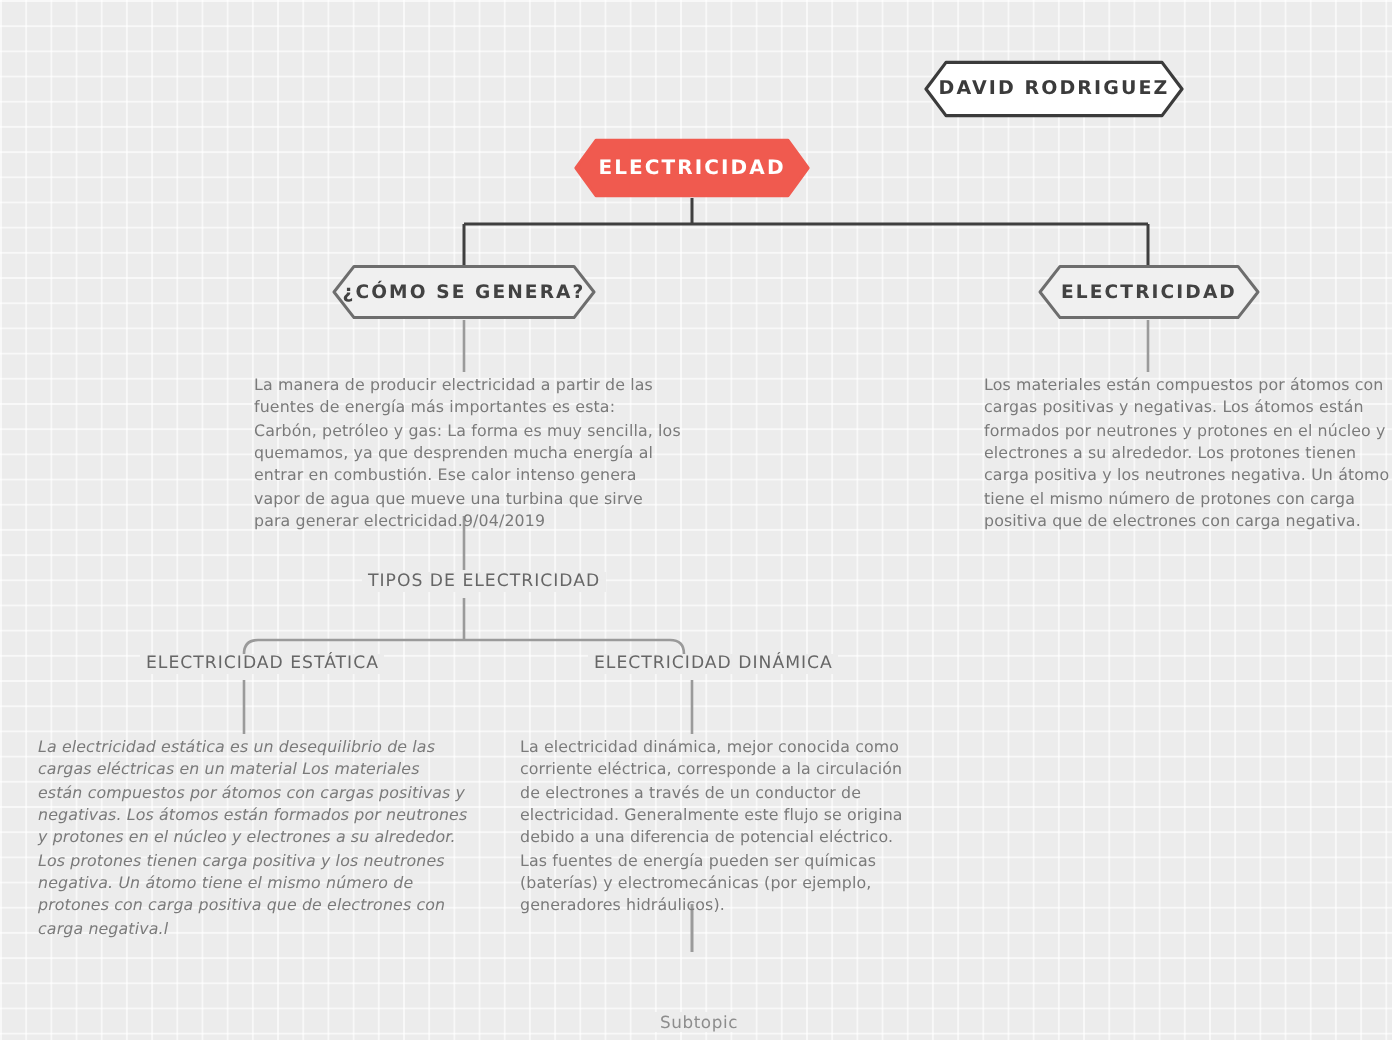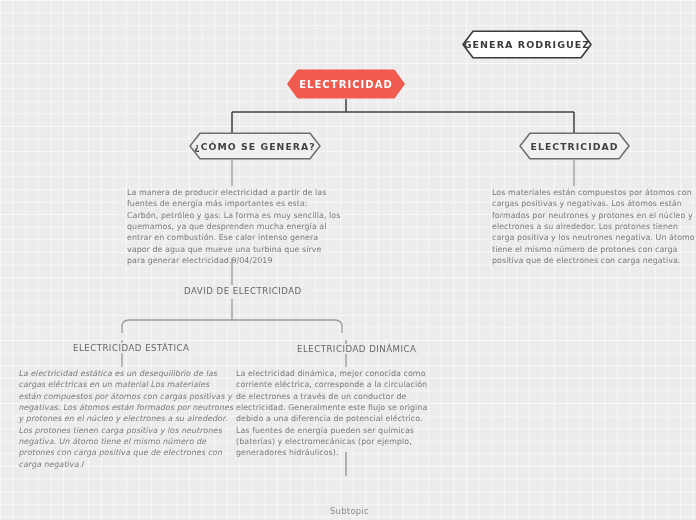--- a/index.html
+++ b/index.html
@@ -85,21 +85,20 @@
     color: #3b3b3b;
     font-size: 9.5px;
   }
 
   
   #node-como {
     left: 166px;
     top: 132px;
     width: 132px;
     height: 28px;
-    margin-left: 23px;
   }
   #node-elec2 {
     left: 519px;
     top: 132px;
     width: 111px;
     height: 28px;
   }
   #node-como .hex-label,
   #node-elec2 .hex-label {
     color: #424242;
@@ -118,25 +117,24 @@
   }
   #label-tipos {
     left: 181px;
     top: 286px;
     font-size: 8.6px;
   }
   #label-estatica {
     left: 70px;
     top: 327px;
     font-size: 8.6px;
-    margin-top: 16px;
   }
   #label-dinamica {
     left: 294px;
-    top: 344px;
+    top: 327px;
     font-size: 8.6px;
   }
   #label-subtopic {
     left: 327px;
     top: 506px;
     font-size: 8.4px;
     color: #8d8d8d;
     letter-spacing: 0.3px;
   }
 
@@ -159,21 +157,21 @@
     top: 187px;
     width: 209px;
   }
   #para-estatica {
     left: 19px;
     top: 368px;
     width: 215px;
     font-style: italic;
   }
   #para-dinamica {
-    left: 236px;
+    left: 260px;
     top: 368px;
     width: 197px;
   }
 </style>
 </head>
 <body>
 
 <div id="canvas">
 
   <svg id="edges" viewBox="0 0 696 520" xmlns="http://www.w3.org/2000/svg">
@@ -197,21 +195,21 @@
 
     <path d="M 346 340 L 346 367" stroke="#9a9a9a" stroke-width="1.3" fill="none"></path>
 
     <path d="M 346 452 L 346 476" stroke="#9a9a9a" stroke-width="1.5" fill="none"></path>
   </svg>
 
   <div class="hex" id="node-author">
     <svg class="hex-shape" viewBox="0 0 130 29" preserveAspectRatio="none" xmlns="http://www.w3.org/2000/svg">
       <polygon points="11,1.2 119,1.2 129,14.5 119,27.8 11,27.8 1,14.5" fill="#ffffff" stroke="#3b3b3b" stroke-width="1.6" stroke-linejoin="round"></polygon>
     </svg>
-    <span class="hex-label">GENERA RODRIGUEZ</span>
+    <span class="hex-label">DAVID RODRIGUEZ</span>
   </div>
 
   <div class="hex" id="node-root">
     <svg class="hex-shape" viewBox="0 0 118 30" preserveAspectRatio="none" xmlns="http://www.w3.org/2000/svg">
       <polygon points="11,1.2 107,1.2 117,15 107,28.8 11,28.8 1,15" fill="#f05a4f" stroke="#f05a4f" stroke-width="1.6" stroke-linejoin="round"></polygon>
     </svg>
     <span class="hex-label">ELECTRICIDAD</span>
   </div>
 
   <div class="hex" id="node-como">
@@ -225,21 +223,21 @@
     <svg class="hex-shape" viewBox="0 0 111 28" preserveAspectRatio="none" xmlns="http://www.w3.org/2000/svg">
       <polygon points="11,1.2 100,1.2 110,14 100,26.8 11,26.8 1,14" fill="#f0f0f0" stroke="#6d6d6d" stroke-width="1.5" stroke-linejoin="round"></polygon>
     </svg>
     <span class="hex-label">ELECTRICIDAD</span>
   </div>
 
   <div class="para" id="para-como">La manera de producir electricidad a partir de las fuentes de energía más importantes es esta: Carbón, petróleo y gas: La forma es muy sencilla, los quemamos, ya que desprenden mucha energía al entrar en combustión. Ese calor intenso genera vapor de agua que mueve una turbina que sirve para generar electricidad.9/04/2019</div>
 
   <div class="para" id="para-elec2">Los materiales están compuestos por átomos con cargas positivas y negativas. Los átomos están formados por neutrones y protones en el núcleo y electrones a su alrededor. Los protones tienen carga positiva y los neutrones negativa. Un átomo tiene el mismo número de protones con carga positiva que de electrones con carga negativa.</div>
 
-  <div class="plain-label" id="label-tipos">DAVID DE ELECTRICIDAD</div>
+  <div class="plain-label" id="label-tipos">TIPOS DE ELECTRICIDAD</div>
 
   <div class="plain-label" id="label-estatica">ELECTRICIDAD ESTÁTICA</div>
 
   <div class="plain-label" id="label-dinamica">ELECTRICIDAD DINÁMICA</div>
 
   <div class="para" id="para-estatica">La electricidad estática es un desequilibrio de las cargas eléctricas en un material Los materiales están compuestos por átomos con cargas positivas y negativas. Los átomos están formados por neutrones y protones en el núcleo y electrones a su alrededor. Los protones tienen carga positiva y los neutrones negativa. Un átomo tiene el mismo número de protones con carga positiva que de electrones con carga negativa.l</div>
 
   <div class="para" id="para-dinamica">La electricidad dinámica, mejor conocida como corriente eléctrica, corresponde a la circulación de electrones a través de un conductor de electricidad. Generalmente este flujo se origina debido a una diferencia de potencial eléctrico. Las fuentes de energía pueden ser químicas (baterías) y electromecánicas (por ejemplo, generadores hidráulicos).</div>
 
   <div class="plain-label" id="label-subtopic">Subtopic</div>

